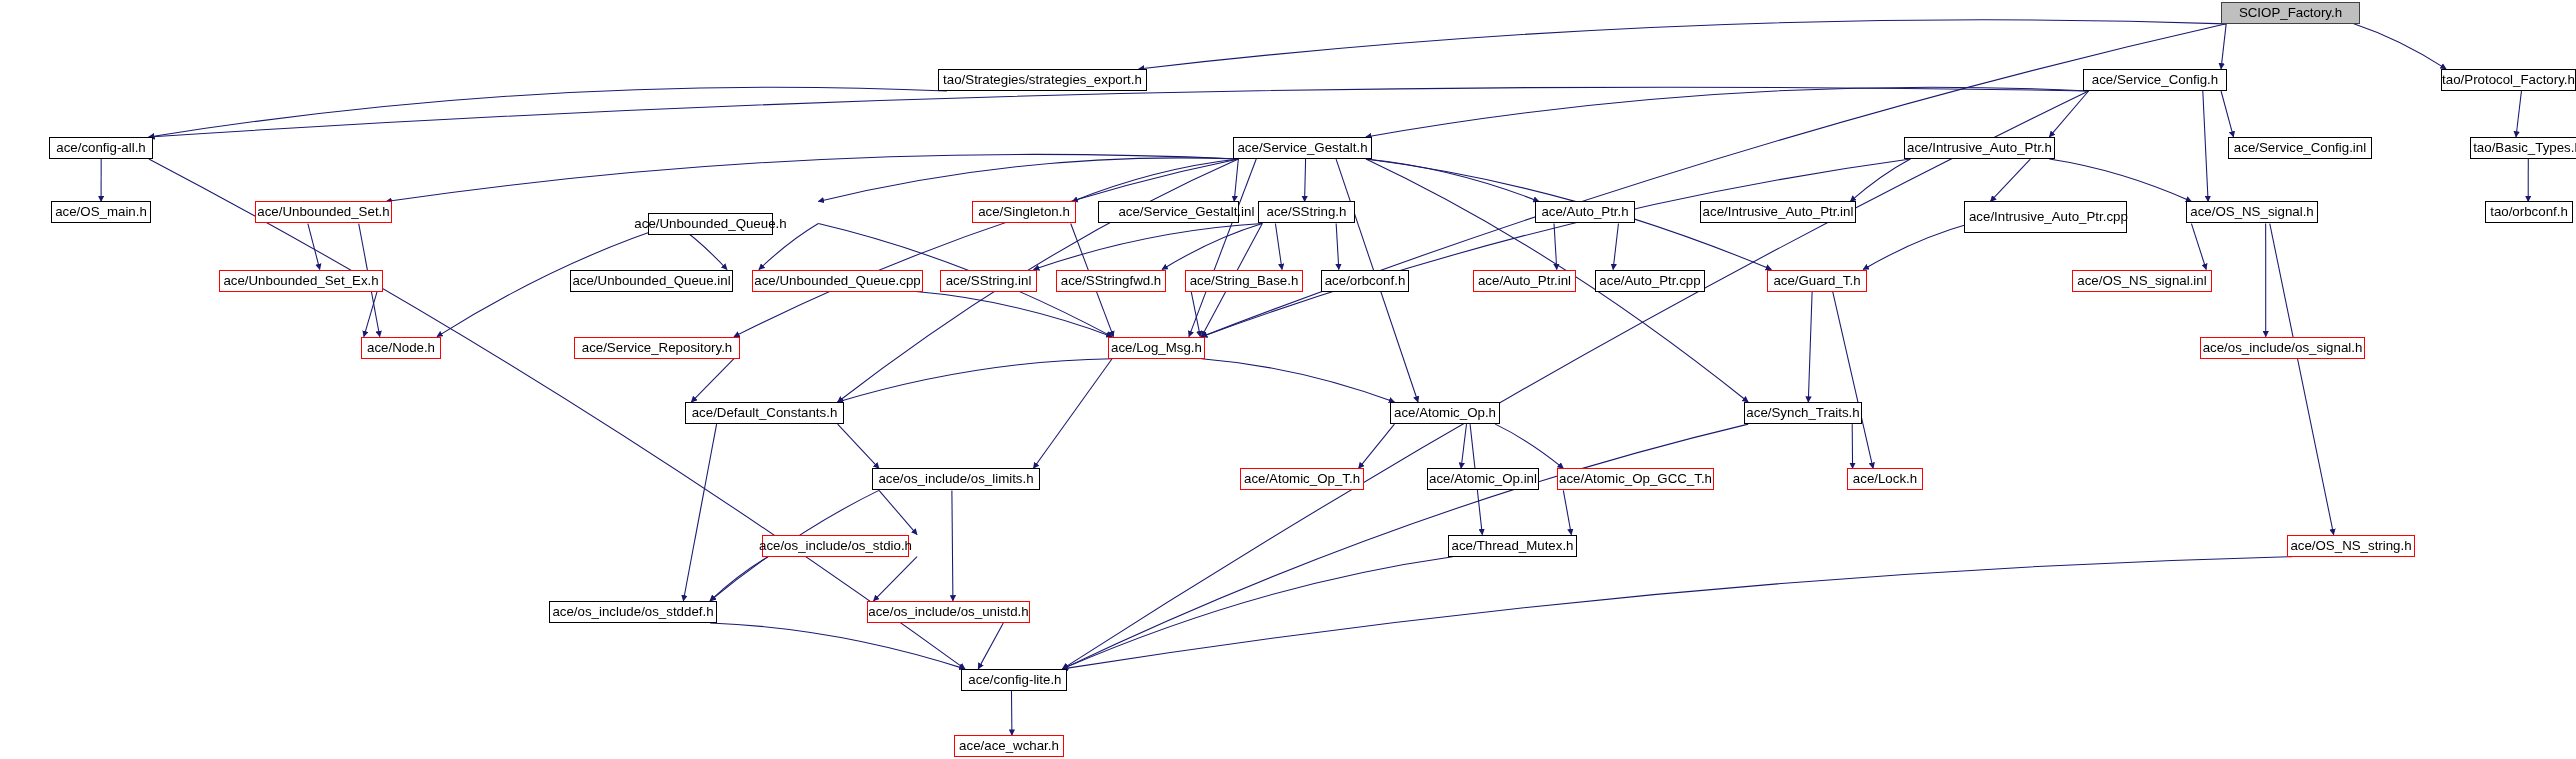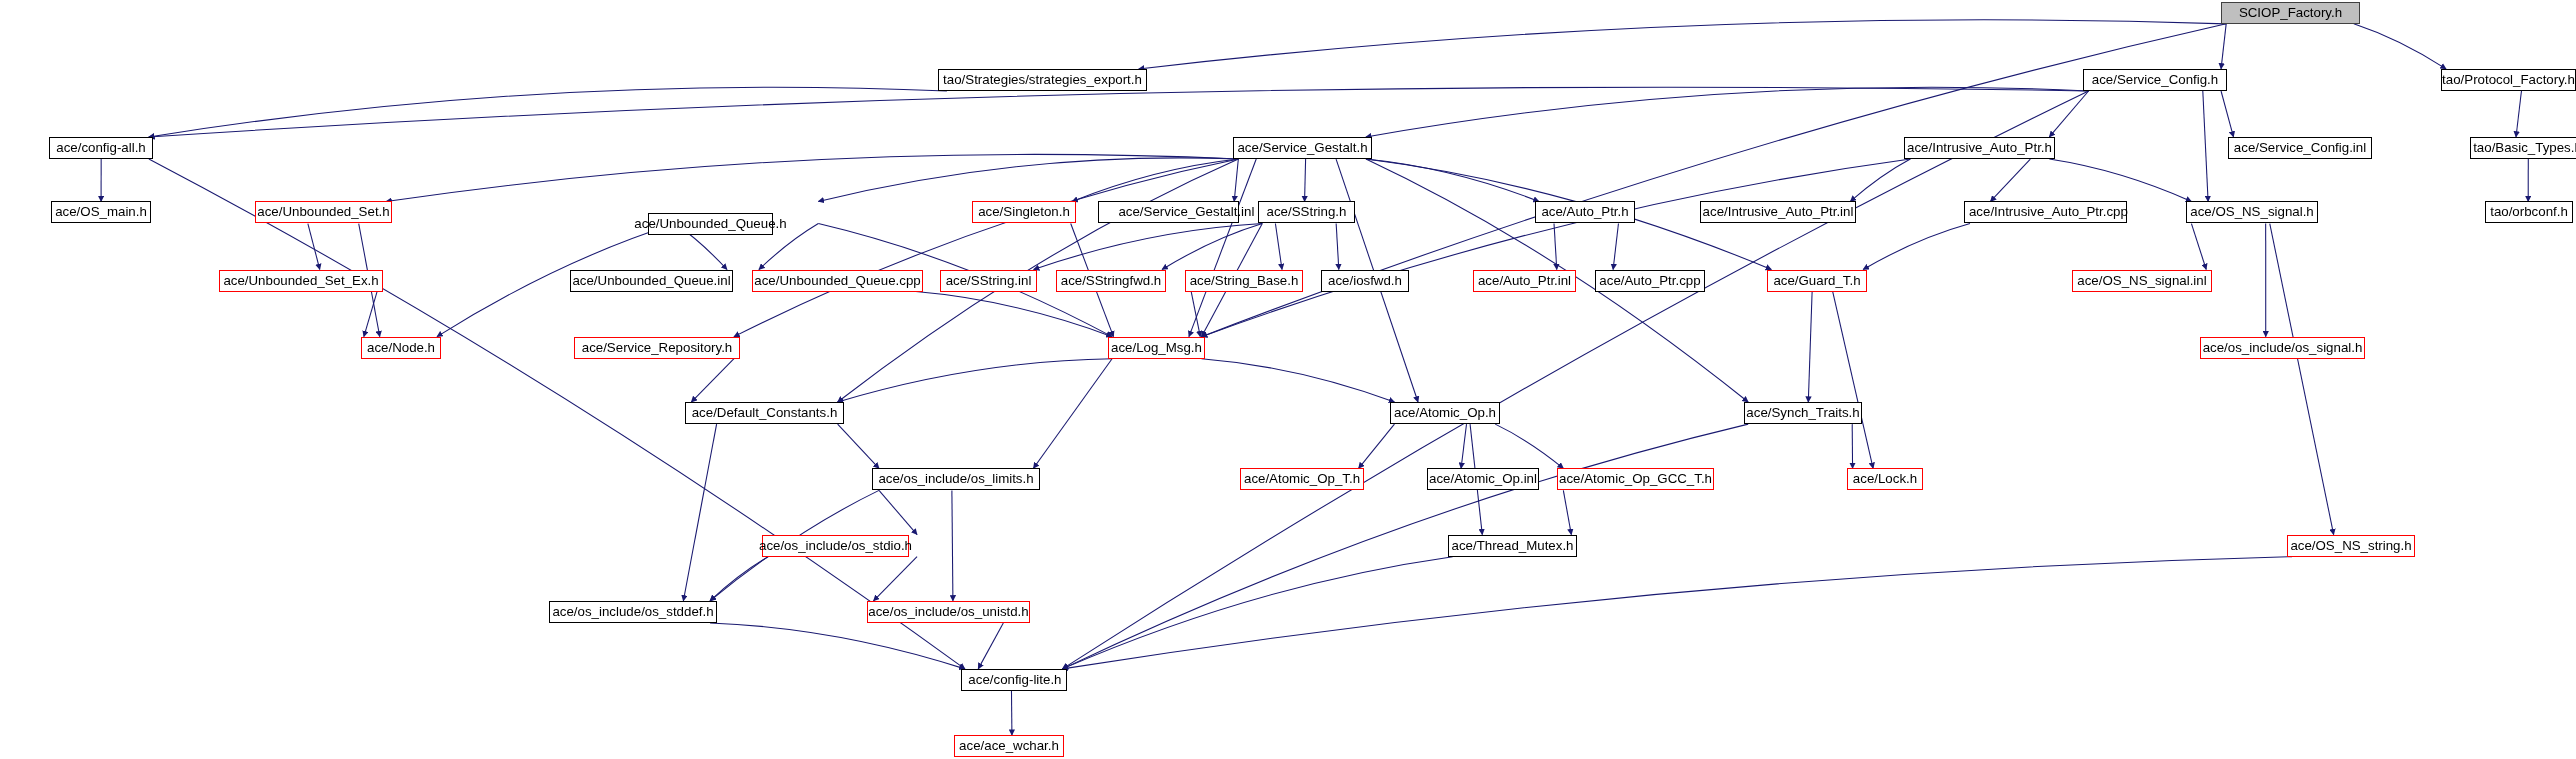--- a/index.html
+++ b/index.html
@@ -167,21 +167,21 @@
       </div>
       <div class="node" style="left: 1258px; top: 201px; width: 97px; height: 22px;">
         <span>ace/SString.h</span>
       </div>
       <div class="node" style="left: 1535px; top: 201px; width: 100px; height: 22px;">
         <span>ace/Auto_Ptr.h</span>
       </div>
       <div class="node" style="left: 1700px; top: 201px; width: 156px; height: 22px;">
         <span>ace/Intrusive_Auto_Ptr.inl</span>
       </div>
-      <div class="node" style="left: 1964px; top: 201px; width: 163px; height: 22px; padding-left: 12px;">
+      <div class="node" style="left: 1964px; top: 201px; width: 163px; height: 32px; padding-left: 12px;">
         <span>ace/Intrusive_Auto_Ptr.cpp</span>
       </div>
       <div class="node" style="left: 2186px; top: 201px; width: 132px; height: 22px;">
         <span>ace/OS_NS_signal.h</span>
       </div>
       <div class="node" style="left: 2485px; top: 201px; width: 88px; height: 22px;">
         <span>tao/orbconf.h</span>
       </div>
       <div class="node red" style="left: 219px; top: 270px; width: 164px; height: 22px;">
         <span>ace/Unbounded_Set_Ex.h</span>
@@ -195,21 +195,21 @@
       <div class="node red" style="left: 940px; top: 270px; width: 97px; height: 22px;">
         <span>ace/SString.inl</span>
       </div>
       <div class="node red" style="left: 1056px; top: 270px; width: 110px; height: 22px;">
         <span>ace/SStringfwd.h</span>
       </div>
       <div class="node red" style="left: 1185px; top: 270px; width: 118px; height: 22px;">
         <span>ace/String_Base.h</span>
       </div>
       <div class="node" style="left: 1321px; top: 270px; width: 88px; height: 22px;">
-        <span>ace/iosfwd.h</span>
+        <span>ace/orbconf.h</span>
       </div>
       <div class="node red" style="left: 1473px; top: 270px; width: 103px; height: 22px;">
         <span>ace/Auto_Ptr.inl</span>
       </div>
       <div class="node" style="left: 1595px; top: 270px; width: 110px; height: 22px;">
         <span>ace/Auto_Ptr.cpp</span>
       </div>
       <div class="node red" style="left: 1767px; top: 270px; width: 100px; height: 22px;">
         <span>ace/Guard_T.h</span>
       </div>

